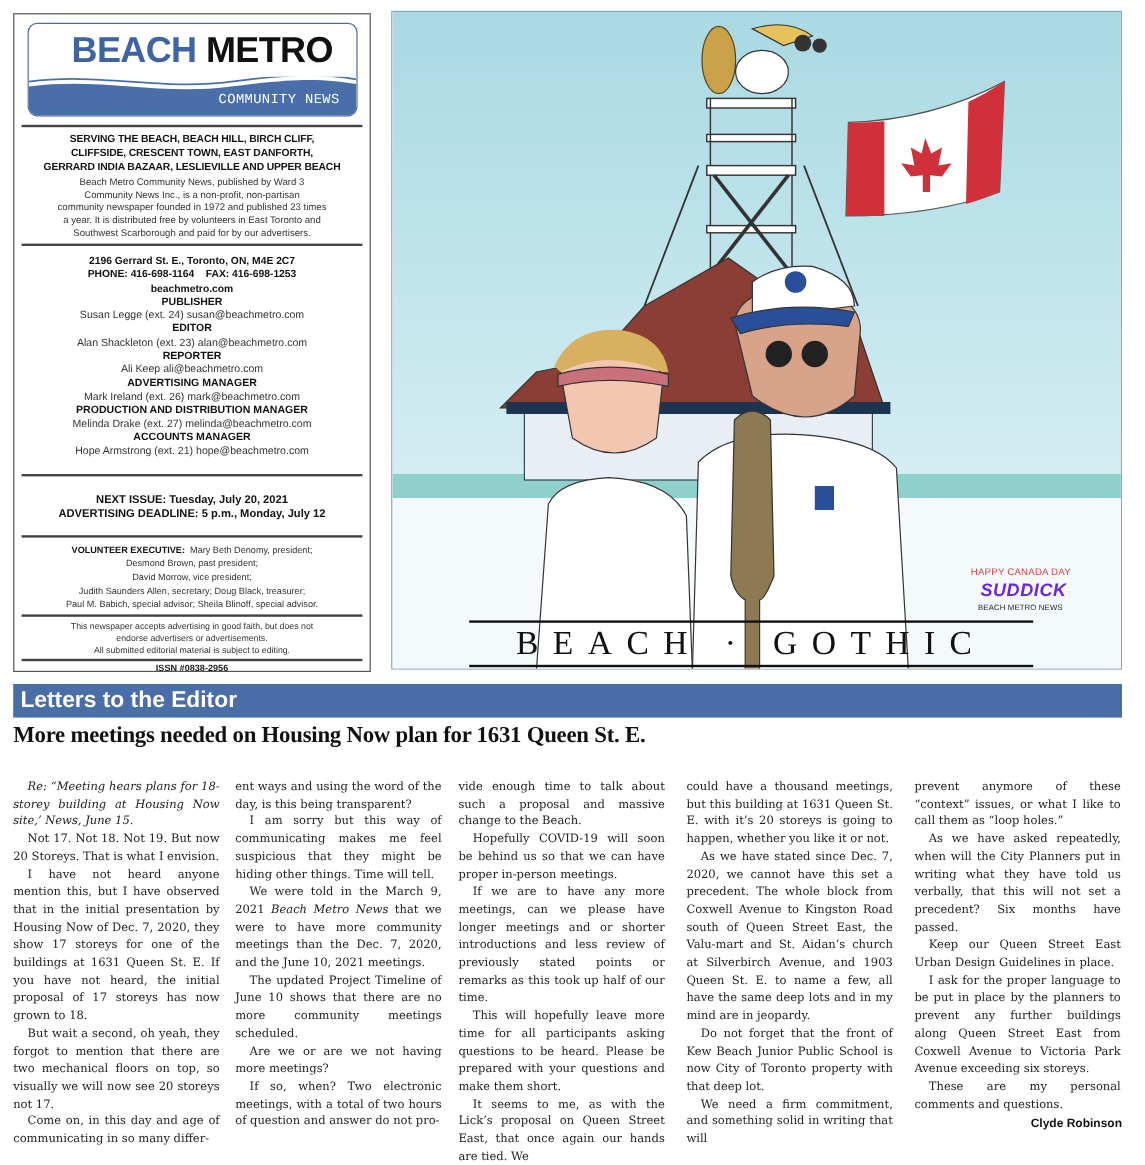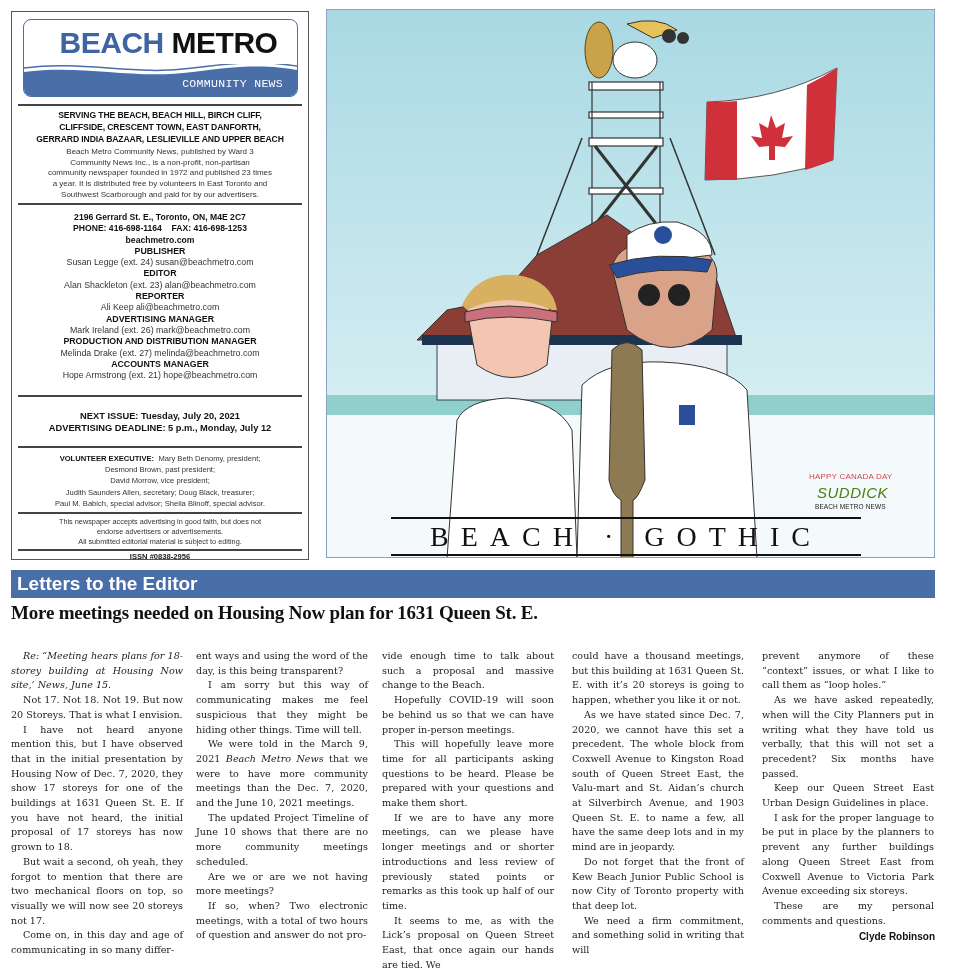--- a/index.html
+++ b/index.html
@@ -40,21 +40,21 @@
   .disclaimer { font-size: 7.3px; line-height: 10px; color: #333; }
   .issn { font-size: 7.6px; font-weight: bold; color: #222; }
 
   
   .cartoon {
     position: absolute; left: 326px; top: 9px; width: 609px; height: 549px;
     border: 1px solid #8aa2c4; overflow: hidden; background: #fff;
   }
   .cartoon svg { position: absolute; left: 0; top: 0; }
   .greeting { position: absolute; left: 482px; top: 462px; color: #d8424a; font-size: 8px; letter-spacing: 0.2px; }
-  .signature { position: absolute; left: 490px; top: 474px; color: #4d7c0f; font-size: 15px; font-weight: normal; font-style: italic; letter-spacing: 0.5px; }
+  .signature { position: absolute; left: 490px; top: 474px; color: #6d28d9; font-size: 15px; font-weight: bold; font-style: italic; letter-spacing: 0.5px; }
   .sig-sub { position: absolute; left: 488px; top: 493px; color: #222; font-size: 6.5px; letter-spacing: 0.1px; }
   .cartoon-title {
     position: absolute; left: 64px; top: 511px; width: 470px; text-align: center;
     font-family: "Liberation Serif", serif; font-size: 28px; letter-spacing: 12px; color: #111;
   }
   .title-rule { position: absolute; left: 64px; width: 470px; height: 1.5px; background: #111; }
 
   
   .section-bar {
     position: absolute; left: 11px; top: 570px; width: 924px; height: 28px; background: #4a6ea8; text-align: center;
@@ -247,22 +247,22 @@
     <p class="cont">ent ways and using the word of the day, is this being transparent?</p>
     <p>I am sorry but this way of communicating makes me feel suspicious that they might be hiding other things. Time will tell.</p>
     <p><span>We were told in the March 9, 2021 </span><em>Beach Metro News</em><span> that we were to have more community meetings than the Dec. 7, 2020, and the June 10, 2021 meetings.</span></p>
     <p>The updated Project Timeline of June 10 shows that there are no more community meetings scheduled.</p>
     <p>Are we or are we not having more meetings?</p>
     <p>If so, when? Two electronic meetings, with a total of two hours of question and answer do not pro-</p>
   </div>
   <div class="col" style="left:371px">
     <p class="cont">vide enough time to talk about such a proposal and massive change to the Beach.</p>
     <p>Hopefully COVID-19 will soon be behind us so that we can have proper in-person meetings.</p>
+    <p>If we are to have any more meetings, can we please have longer meetings and or shorter introductions and less review of previously stated points or remarks as this took up half of our time.</p>
     <p>This will hopefully leave more time for all participants asking questions to be heard. Please be prepared with your questions and make them short.</p>
-    <p>If we are to have any more meetings, can we please have longer meetings and or shorter introductions and less review of previously stated points or remarks as this took up half of our time.</p>
     <p>It seems to me, as with the Lick’s proposal on Queen Street East, that once again our hands are tied. We</p>
   </div>
   <div class="col" style="left:561px">
     <p class="cont">could have a thousand meetings, but this building at 1631 Queen St. E. with it’s 20 storeys is going to happen, whether you like it or not.</p>
     <p>As we have stated since Dec. 7, 2020, we cannot have this set a precedent. The whole block from Coxwell Avenue to Kingston Road south of Queen Street East, the Valu-mart and St. Aidan’s church at Silverbirch Avenue, and 1903 Queen St. E. to name a few, all have the same deep lots and in my mind are in jeopardy.</p>
     <p>Do not forget that the front of Kew Beach Junior Public School is now City of Toronto property with that deep lot.</p>
     <p>We need a firm commitment, and something solid in writing that will</p>
   </div>
   <div class="col" style="left:751px">
     <p class="cont">prevent anymore of these “context” issues, or what I like to call them as “loop holes.”</p>

